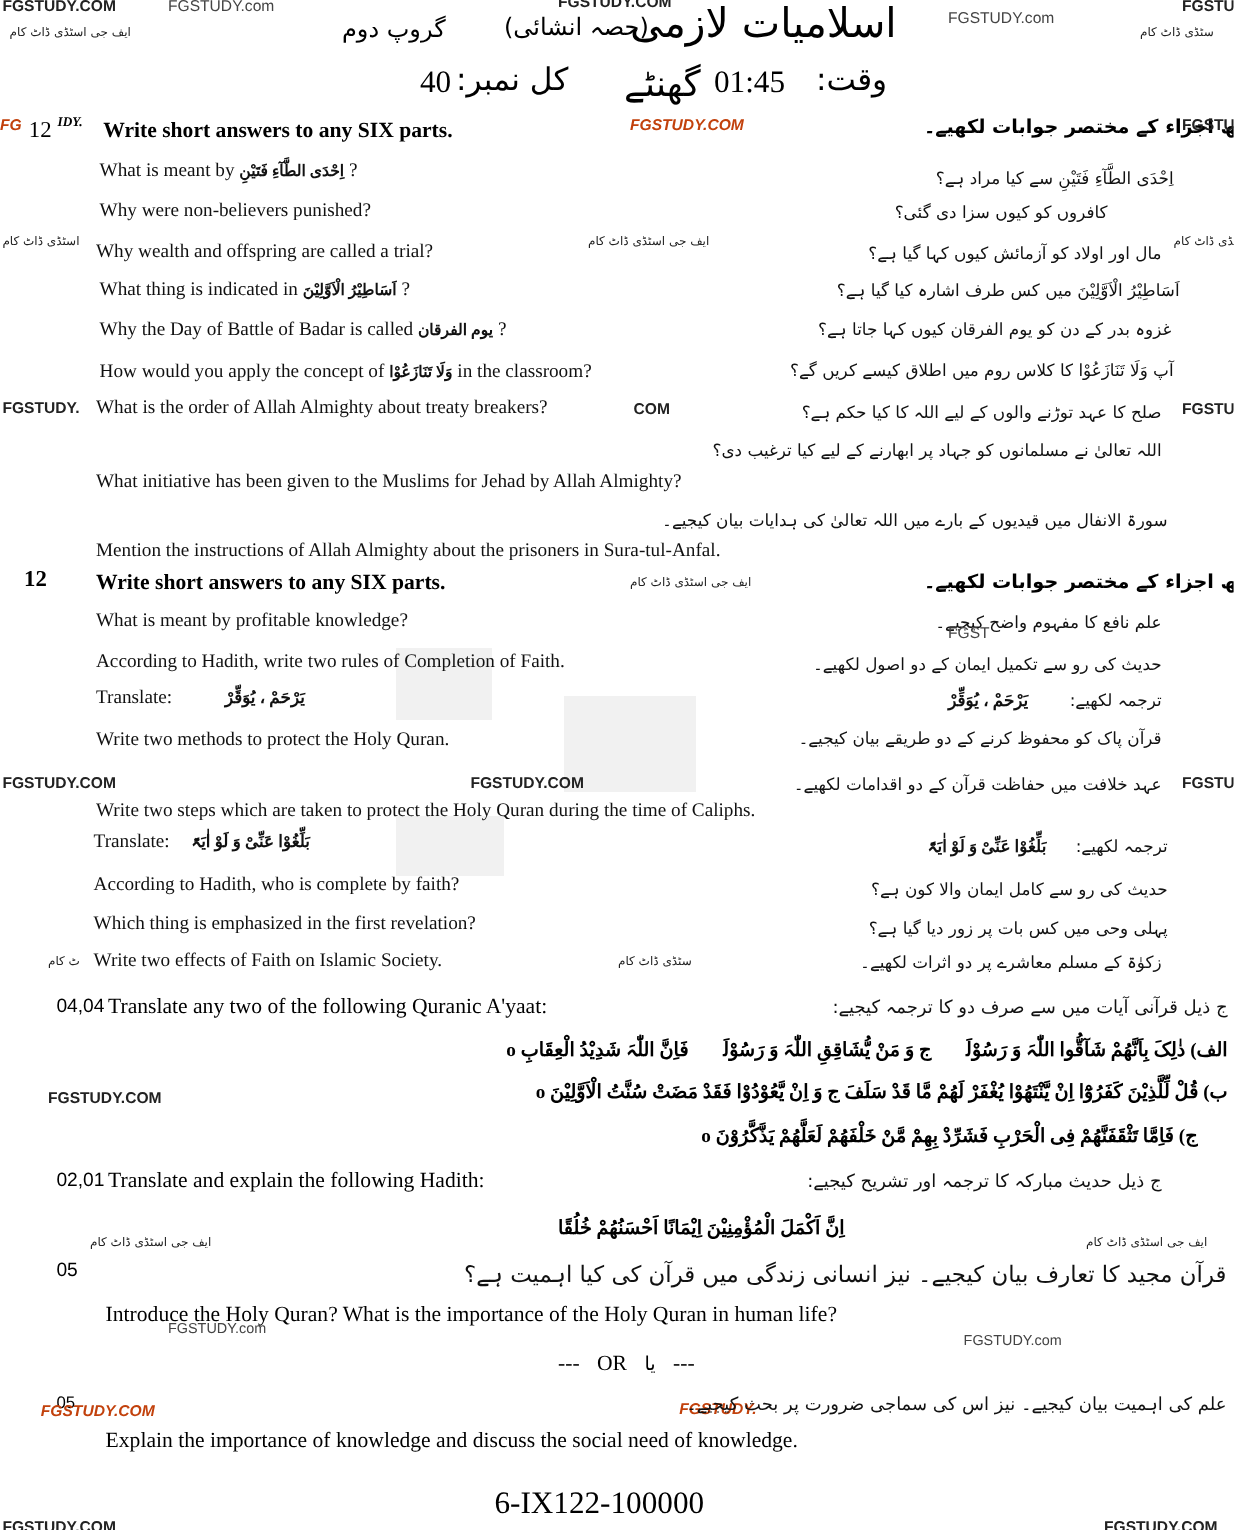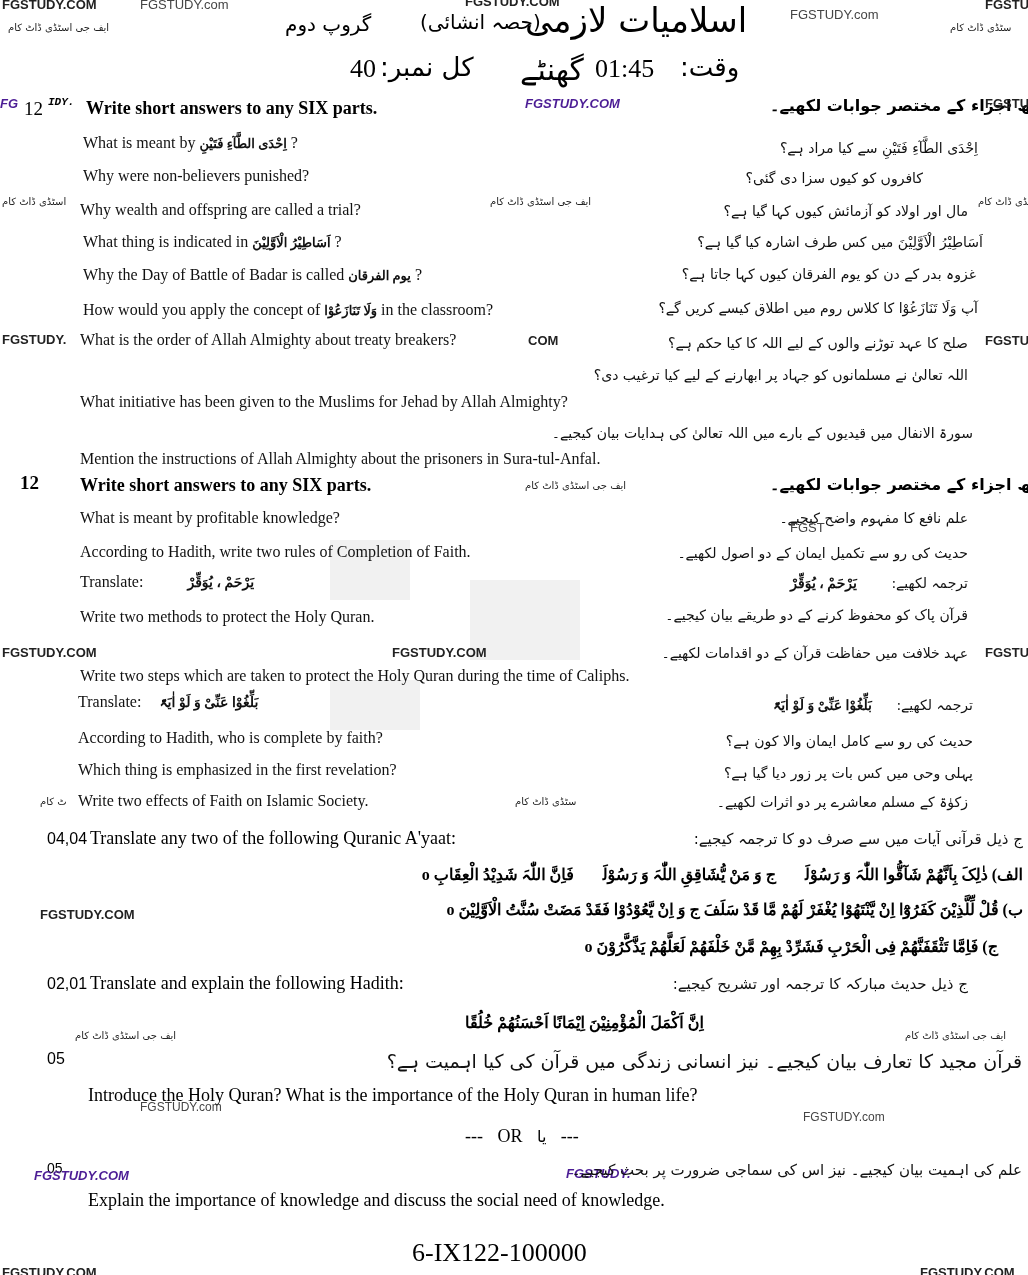--- a/index.html
+++ b/index.html
@@ -1,37 +1,37 @@
 <!DOCTYPE html>
 <html><head>
   <meta charset="utf-8">
   <style>
     html, body { margin: 0; padding: 0; background: #ffffff; }
     body { width: 1028px; height: 1275px; position: relative; overflow: hidden; color: #000; font-family: "Liberation Serif", serif; }
     .abs { position: absolute; white-space: nowrap; }
     .wm { font-family: "Liberation Sans", sans-serif; font-weight: bold; font-size: 13px; color: #222; }
     .wm-light { font-family: "Liberation Sans", sans-serif; font-size: 13px; color: #444; }
-    .wm-it { font-family: "Liberation Sans", sans-serif; font-weight: bold; font-style: italic; font-size: 13px; color: #4c1d95; }
+    .wm-it { font-family: "Liberation Sans", sans-serif; font-weight: bold; font-style: italic; font-size: 13px; color: #c2410c; }
     .ur { font-family: "DejaVu Sans", sans-serif; direction: rtl; unicode-bidi: embed; }
     .ur-small { font-size: 10px; color: #222; }
     .title-ur { font-size: 34px; font-weight: normal; }
     .sub-ur { font-size: 20px; }
     .time-line { font-size: 26px; }
     .q-head { font-family: "Liberation Serif", serif; font-weight: bold; font-size: 18px; }
     .q-num { font-family: "Liberation Serif", serif; font-size: 19px; }
     .part-en { font-family: "Liberation Serif", serif; font-size: 16px; color: #111; }
     .part-ur { font-size: 14px; color: #111; text-align: right; }
     .head-ur { font-size: 16px; font-weight: bold; text-align: right; }
     .ar { font-family: Liberation Serif, serif; font-weight: bold; direction: rtl; unicode-bidi: embed; }
     .verse { font-size: 16px; }
     .marks { font-family: Liberation Sans, sans-serif; font-size: 16px; margin-left: 29px; }
     .long-en { font-family: "Liberation Serif", serif; font-size: 18px; }
     .or-line { font-family: "Liberation Serif", serif; font-size: 18px; }
     .code { font-family: "Liberation Serif", serif; font-size: 26px; }
-    .sup { font-size: 11px; font-style: italic; font-family: Liberation Mono, monospace; font-weight: bold; }
+    .sup { font-size: 11px; font-style: italic; font-family: Liberation Serif, serif; font-weight: bold; }
     .ghost { position: absolute; background: #e6e6e6; opacity: 0.55; }
   </style>
 </head>
 <body>
 
 <div class="ghost" style="left:330px;top:540px;width:80px;height:60px;"></div>
 <div class="ghost" style="left:470px;top:580px;width:110px;height:80px;"></div>
 <div class="ghost" style="left:330px;top:680px;width:90px;height:50px;"></div>
 
 <div class="abs wm" style="left:2px;top:-3px;">FGSTUDY.COM</div>

